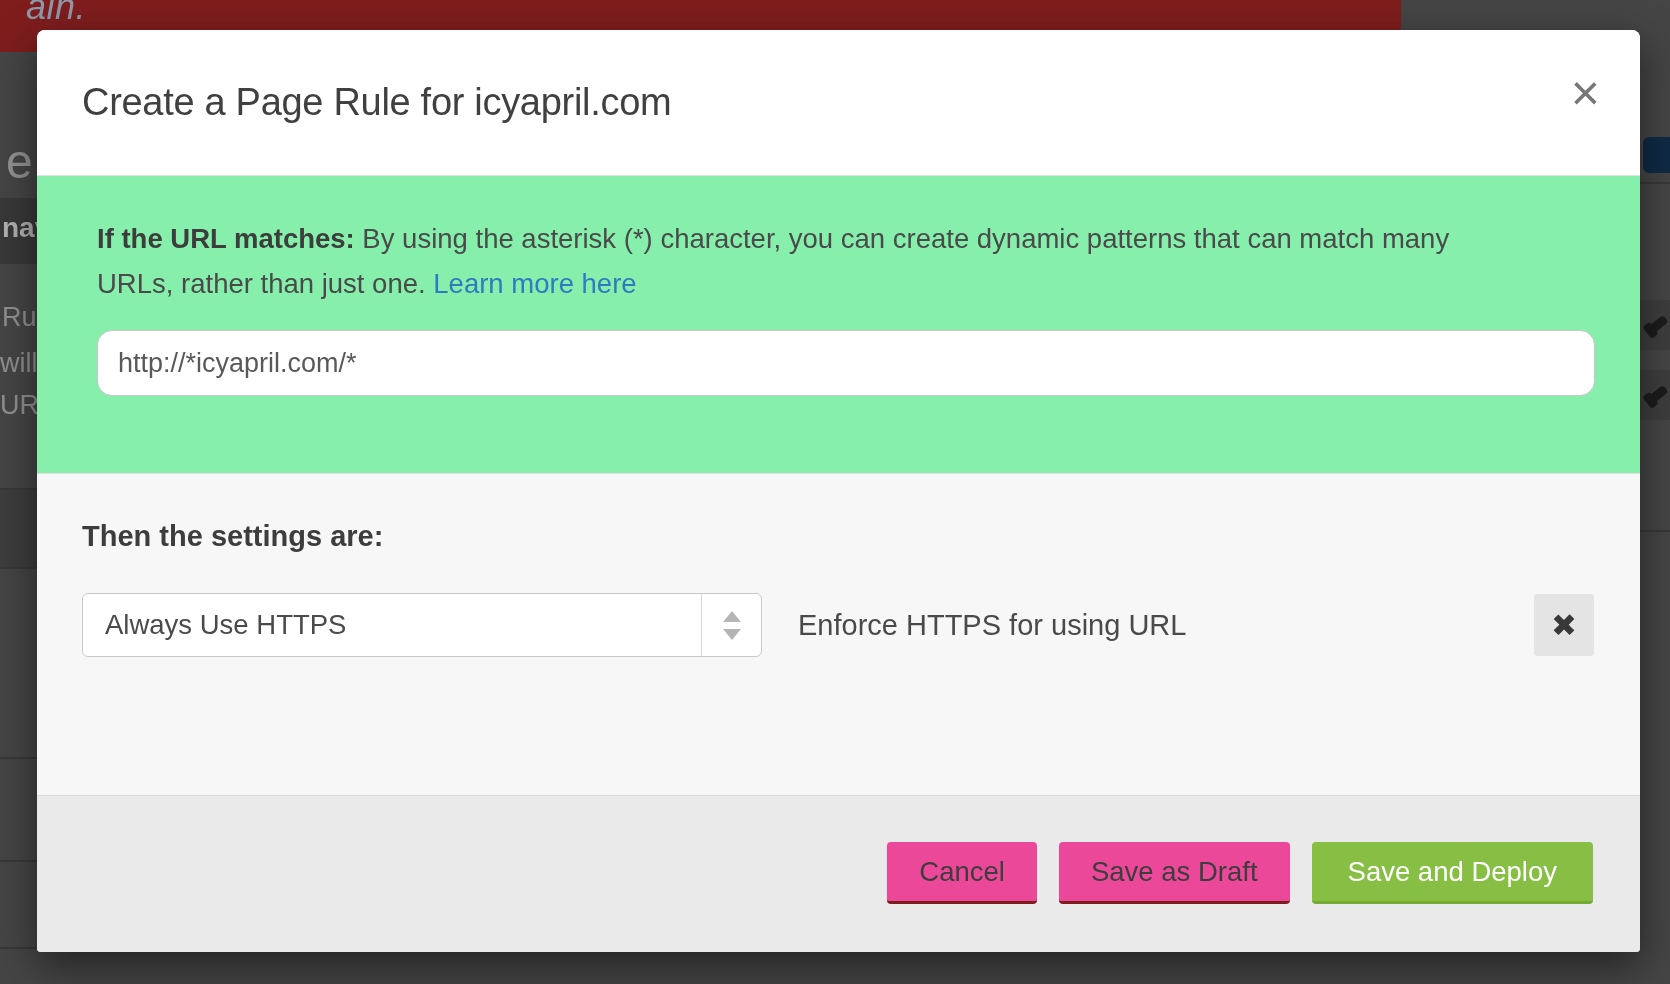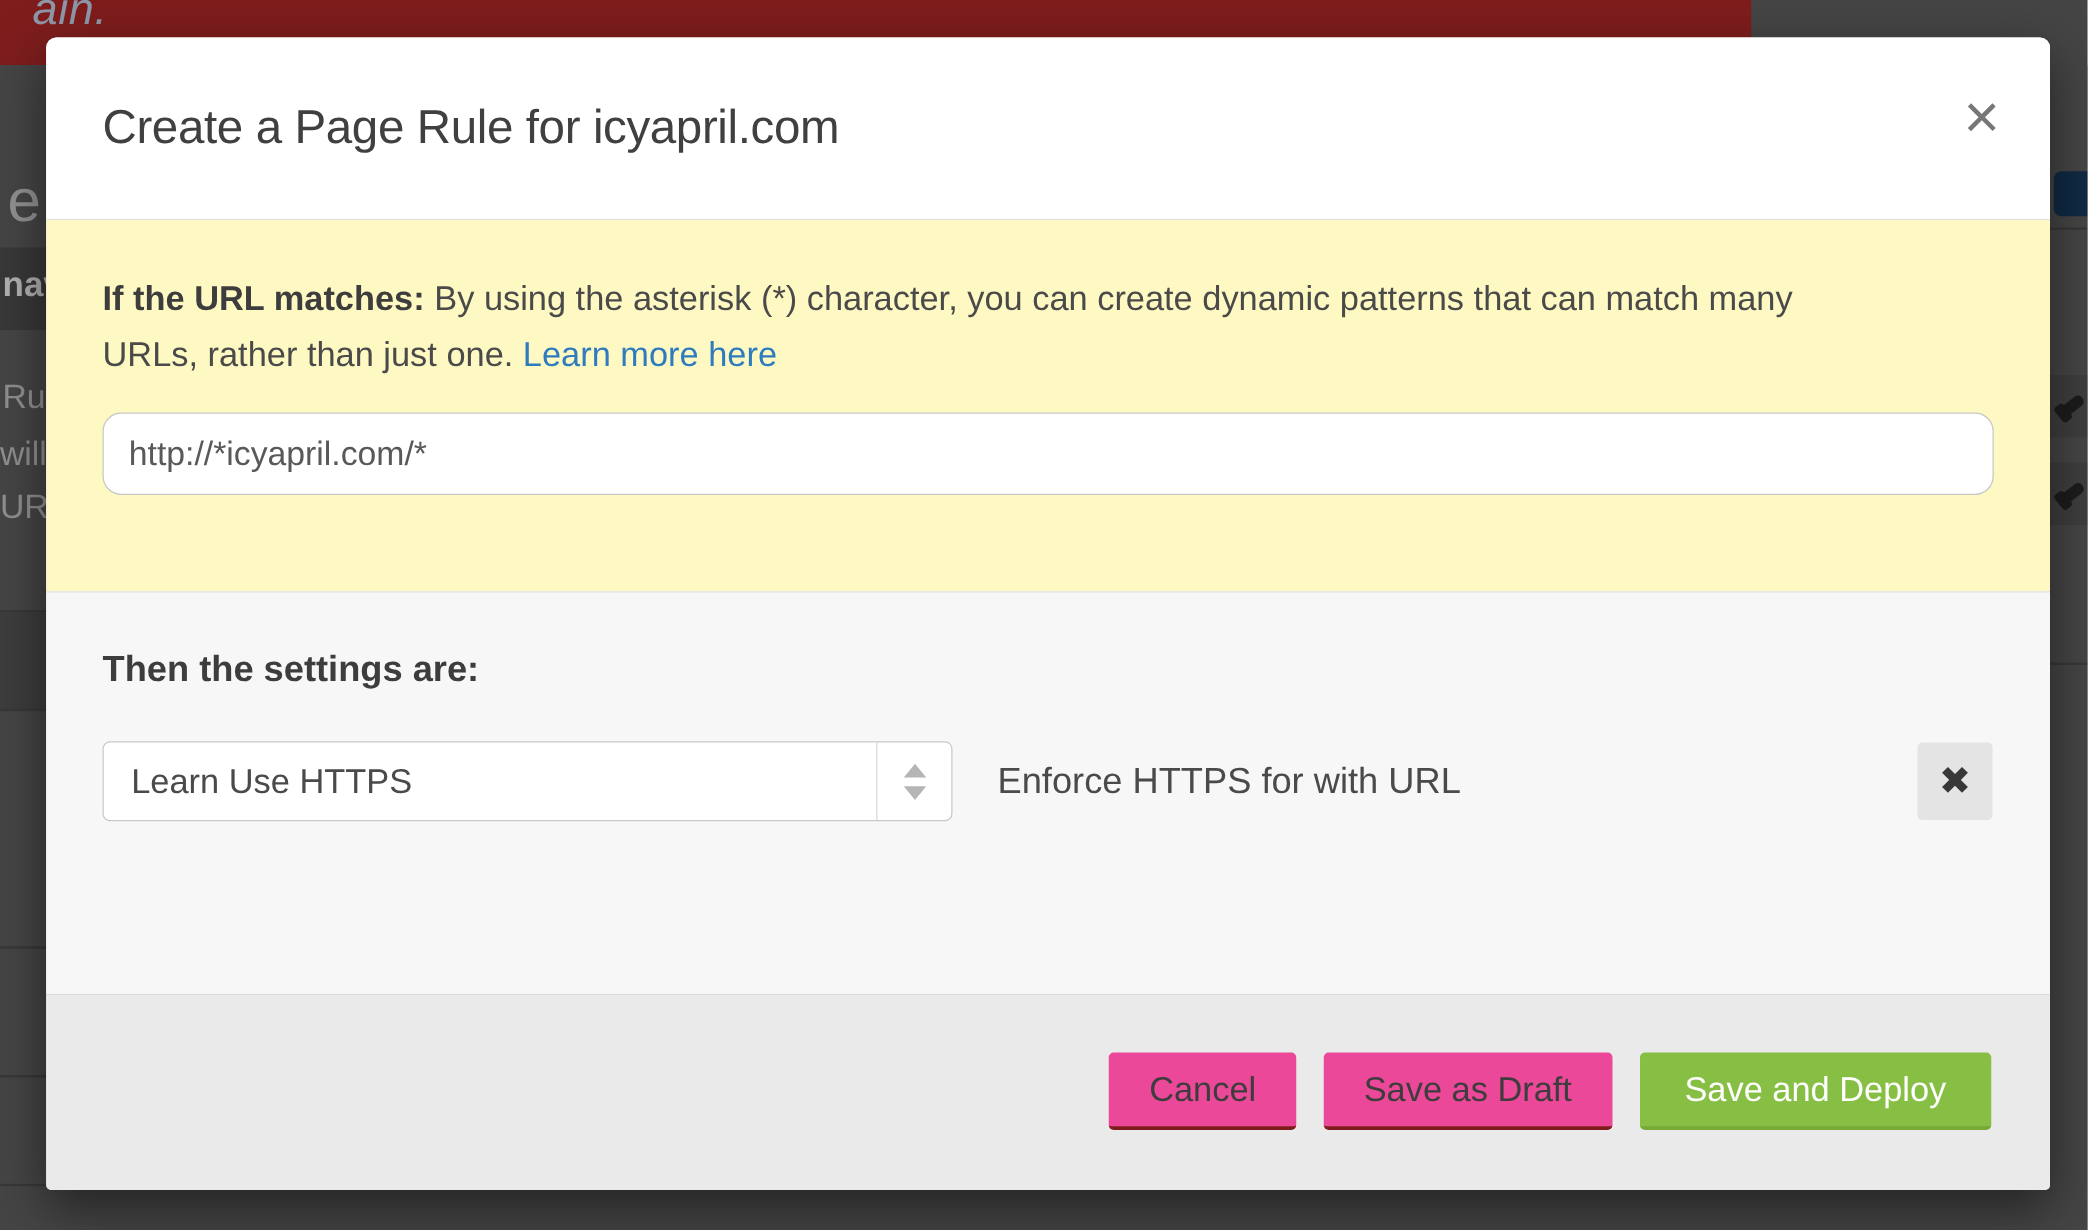--- a/index.html
+++ b/index.html
@@ -70,22 +70,22 @@
     font-size:38px; color:#404040; font-weight:400; letter-spacing:-.3px;
   }
   .modal-close {
     position:absolute; right:40px; top:38px;
     background:none; border:none; cursor:pointer;
     font-size:50px; line-height:1; color:#777777; font-weight:300;
     font-family:"Liberation Sans","DejaVu Sans",sans-serif;
   }
 
   .section-url {
-    height:298px; background:#fef9c3; border-top:1px solid #e2e2e2;
-    padding:40px 45px 0 45px;
+    height:298px; background:#86efac; border-top:1px solid #e2e2e2;
+    padding:40px 45px 0 60px;
   }
   .url-help { font-size:27.5px; line-height:45px; color:#4a4a4a; max-width:1420px; }
   .url-help b { color:#3d3d3d; font-weight:700; }
   .url-help a { color:#2f7bc0; text-decoration:none; cursor:pointer; }
   .url-input {
     margin-top:24px; width:100%; height:66px;
     border:1px solid #c7c7c7; border-radius:15px; background:#ffffff;
     font-size:27px; color:#595959; padding:0 20px;
     font-family:"Liberation Sans","DejaVu Sans",sans-serif;
   }
@@ -189,27 +189,27 @@
 
   <div class="section-url">
     <p class="url-help"><b>If the URL matches:</b><span> By using the asterisk (*) character, you can create dynamic patterns that can match many URLs, rather than just one. </span><a>Learn more here</a></p>
     <input class="url-input" type="text" value="http://*icyapril.com/*" style="">
   </div>
 
   <div class="section-settings">
     <div class="settings-heading">Then the settings are:</div>
     <div class="settings-row">
       <div class="setting-select">
-        <span>Learn Use HTTPS</span>
+        <span>Always Use HTTPS</span>
         <span class="select-spinner">
           <span class="tri-up"></span>
           <span class="tri-down"></span>
         </span>
       </div>
-      <span class="setting-desc">Enforce HTTPS for with URL</span>
+      <span class="setting-desc">Enforce HTTPS for using URL</span>
       <button class="remove-btn">✖</button>
     </div>
   </div>
 
   <div class="modal-footer">
     <button class="btn btn-gray">Cancel</button>
     <button class="btn btn-gray">Save as Draft</button>
     <button class="btn btn-green">Save and Deploy</button>
   </div>
 

